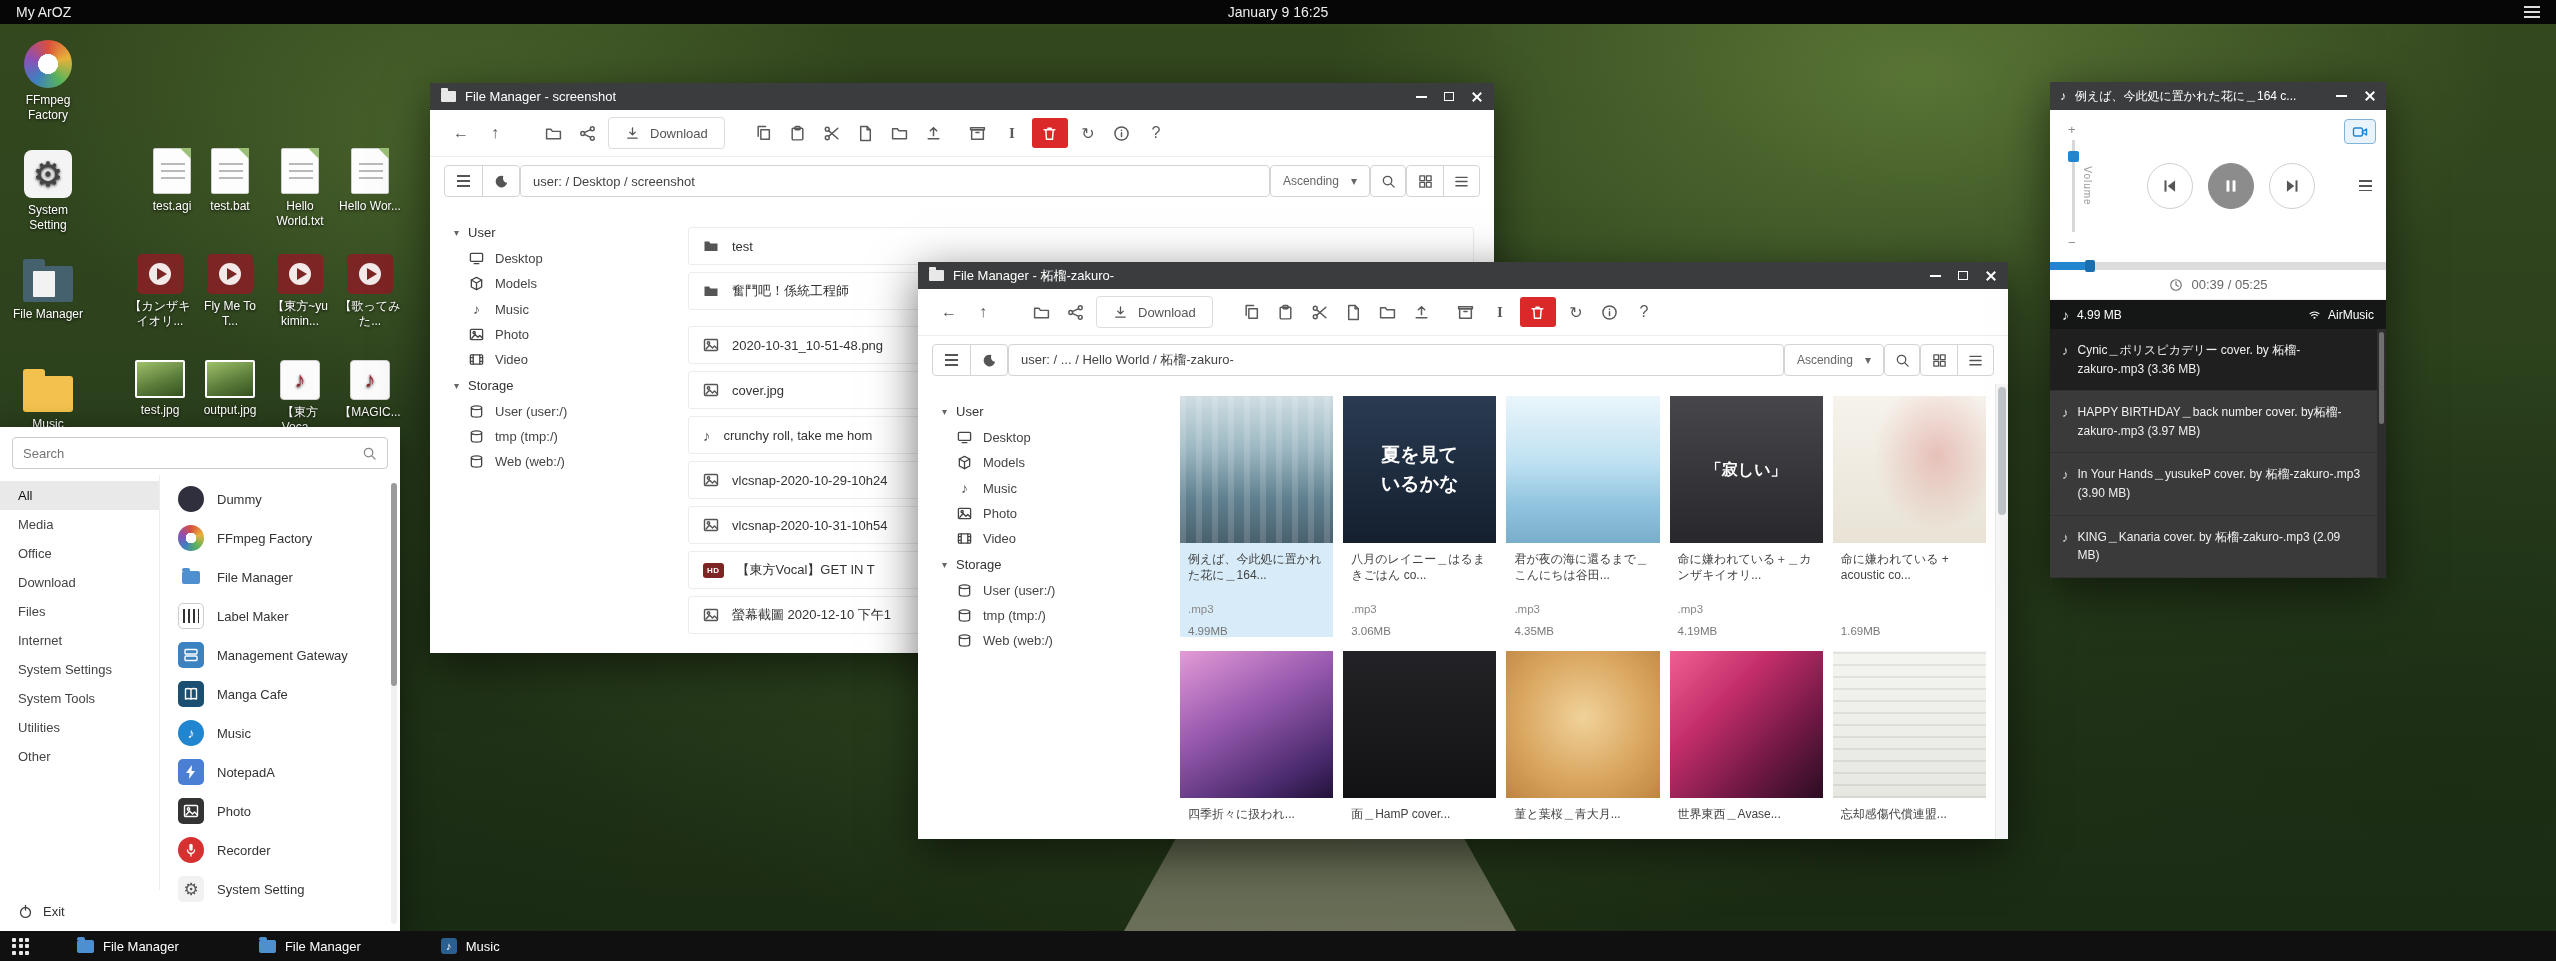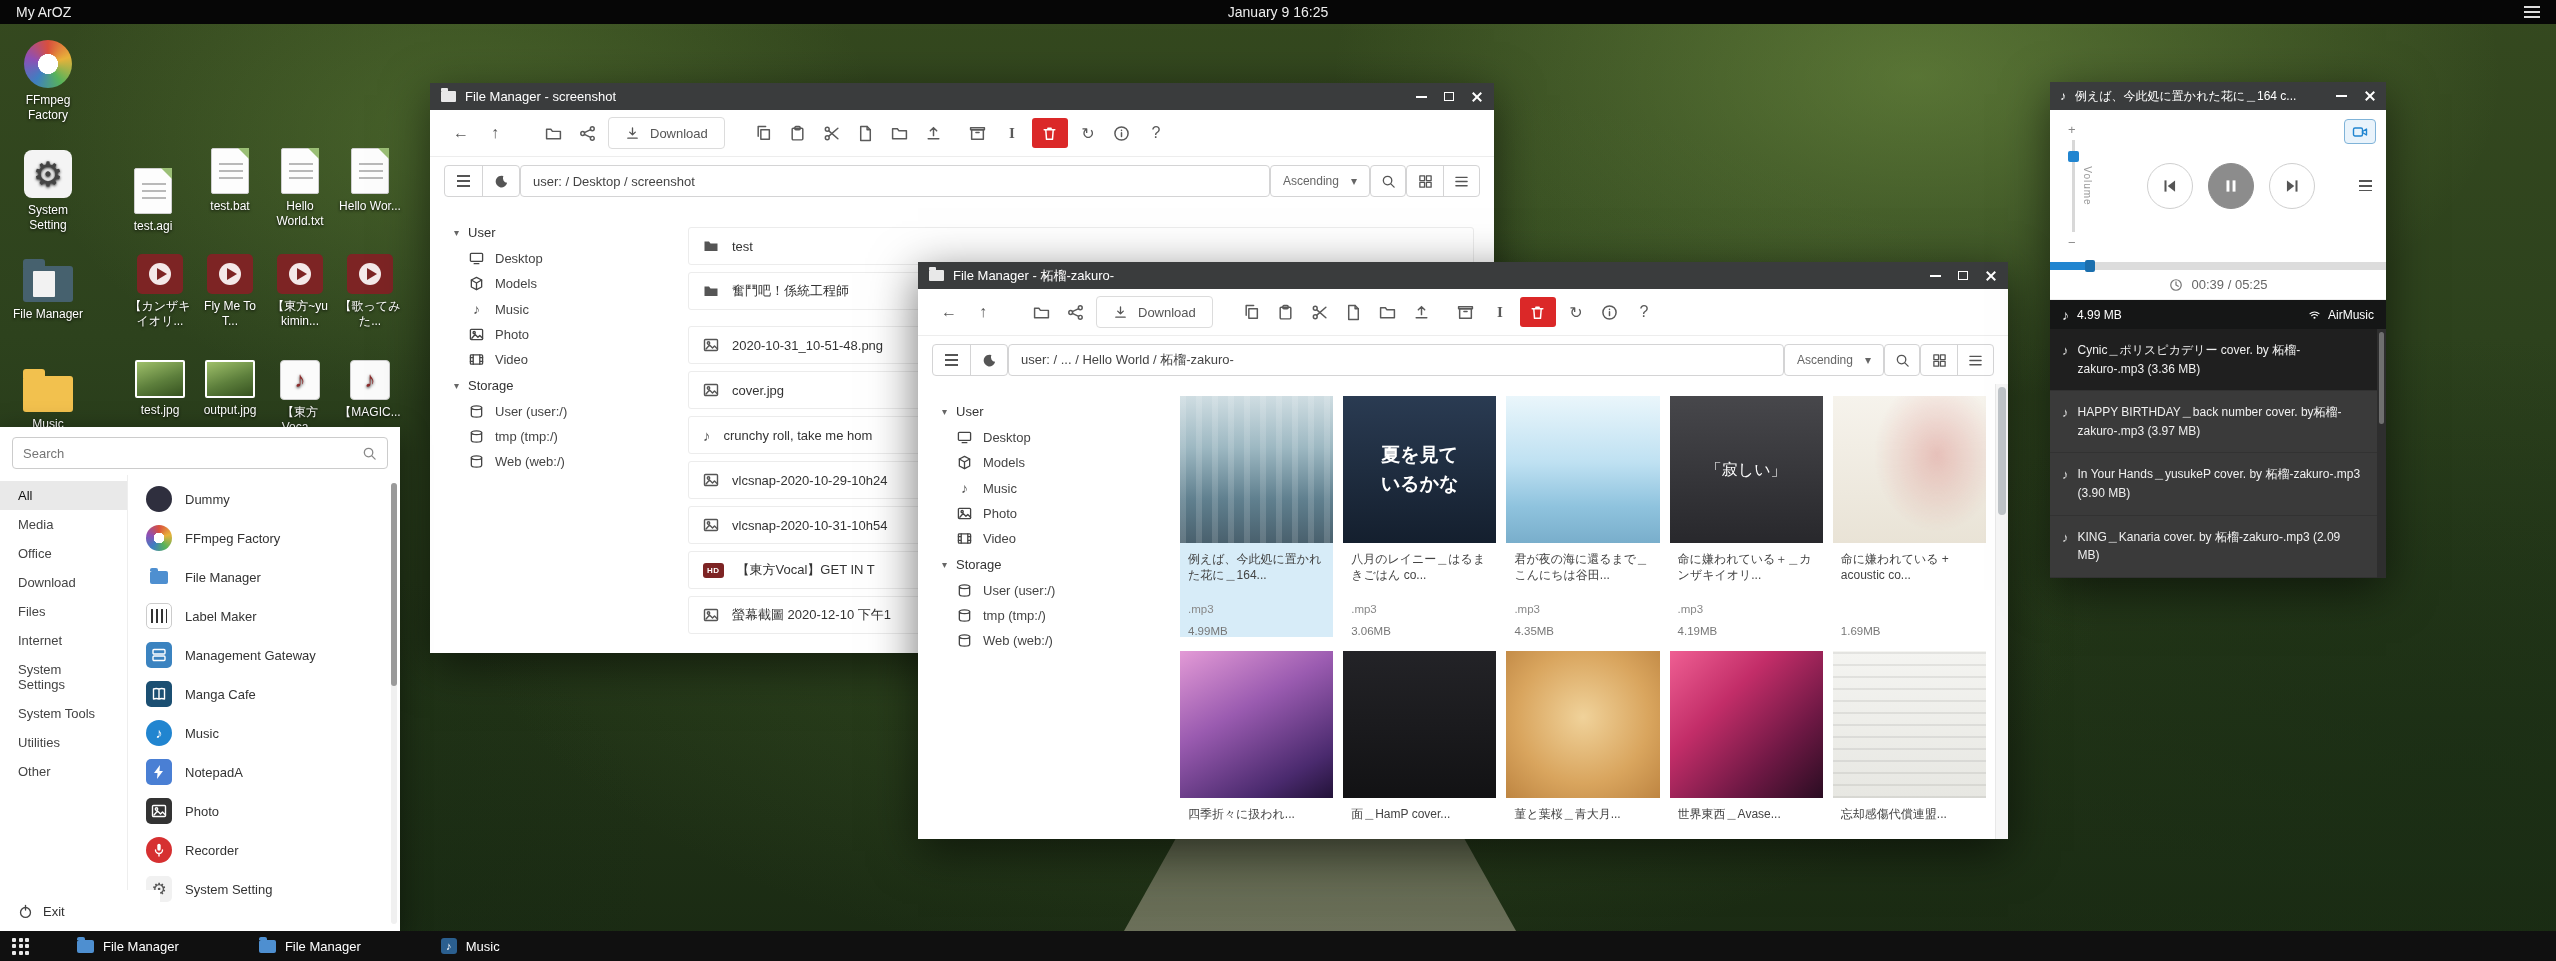--- a/index.html
+++ b/index.html
@@ -133,42 +133,42 @@
   .cap { padding:8px 8px 0 8px; }
   .tname { line-height:16px; height:48px; overflow:hidden; }
   .text2 { color:#888; margin-top:4px; font-size:11.5px; min-height:13px; }
   .tsize { color:#777; margin-top:9px; font-size:11.5px; }
   .art1 { background:linear-gradient(180deg,#cfdde2 0%,#9db8c2 35%,#60808f 70%,#49606d 100%); }
   .art1::after { content:""; position:absolute; inset:0;
     background:repeating-linear-gradient(90deg, rgba(255,255,255,.14) 0 6px, transparent 6px 16px); }
   .art2 { background:linear-gradient(180deg,#2a3b52,#141f2e); }
   .art3 { background:linear-gradient(180deg,#eaf6fb 0%,#bfe1f2 45%,#8fc3de 75%,#79aecb 100%); }
   .art4 { background:linear-gradient(180deg,#47474b,#28282c); }
-  .art4 .art-text { font-size:16px; font-weight:normal; }
+  .art4 .art-text { font-size:16px; font-weight:bold; }
   .art5 { background:radial-gradient(90px 110px at 68% 40%, rgba(200,60,60,.25), transparent 70%),
     linear-gradient(180deg,#f6f3ec,#e9e3d6); }
   .art6 { background:linear-gradient(150deg,#e39ad6 0%,#9a5bb0 40%,#4a2a6e 80%,#221238 100%); }
   .art7 { background:linear-gradient(180deg,#232327,#121214); }
   .art8 { background:radial-gradient(120px 120px at 50% 45%, #f0d29a 0%, #d9a55e 55%, #b97f3c 100%); }
   .art9 { background:repeating-linear-gradient(0deg, rgba(0,0,0,.07) 0 2px, transparent 2px 12px),
     linear-gradient(180deg,#f4f4f1,#e7e7e2); }
   .art10 { background:linear-gradient(135deg,#ef5f93 0%,#c22d68 35%,#6e1844 70%,#2a0d22 100%); }
   .gscroll { position:absolute; right:0; top:0; bottom:0; width:13px; background:#f6f6f6;
     border-left:1px solid #e8e8e8; }
   .gthumb { position:absolute; top:3px; left:2px; right:2px; height:128px; background:#bfc4c8; border-radius:6px; }
 
   
   #startmenu { position:absolute; left:0; top:427px; width:400px; height:505px; background:#fff;
     z-index:8; display:flex; flex-direction:column; box-shadow:0 8px 28px rgba(0,0,0,.45); }
   .sm-search { margin:10px 12px 6px 12px; border:1px solid #ccc; border-radius:4px; height:32px;
     display:flex; align-items:center; padding:0 10px; flex:none; }
   .sm-search input { border:none; outline:none; flex:1; font-size:13px; font-family:inherit; color:#6d28d9; }
   .sm-search svg { width:15px; height:15px; color:#888; }
   .sm-cols { flex:1; display:flex; overflow:hidden; position:relative; }
-  .sm-cats { width:128px; flex:none; padding:6px 0 46px 0; border-right:1px solid #eee;
+  .sm-cats { width:160px; flex:none; padding:6px 0 46px 0; border-right:1px solid #eee;
     font-size:13px; color:#444; }
   .sm-cat { padding:7px 18px; cursor:pointer; }
   .sm-cat.sel { background:#e9e9e9; color:#111; }
   .sm-apps { flex:1; padding:6px 16px; display:flex; flex-direction:column; gap:3px; font-size:13px;
     color:#333; overflow:hidden; }
   .sm-app { display:flex; align-items:center; gap:13px; padding:5px 2px; cursor:pointer; flex:none; }
   .ai { width:26px; height:26px; border-radius:5px; flex:none; display:flex; align-items:center;
     justify-content:center; color:#fff; font-size:14px; position:relative; overflow:hidden; }
   .ai svg { width:16px; height:16px; }
   .ai-dummy { background:#2f2f3e; border-radius:50%; }
@@ -281,21 +281,21 @@
 </div>
 <div class="dticon" style="left:8px; top:256px;">
   <div class="ic cssfolder fol-dark"></div>
   <div>File Manager</div>
 </div>
 <div class="dticon" style="left:8px; top:366px;">
   <div class="ic cssfolder fol-yellow"></div>
   <div>Music</div>
 </div>
 
-<div class="dticon" style="left:119px; top:148px; width:68px;margin-top:20px;">
+<div class="dticon" style="left:138px; top:148px; width:68px;">
   <div class="ic docpage"></div>
   <div>test.agi</div>
 </div>
 <div class="dticon" style="left:196px; top:148px; width:68px;">
   <div class="ic docpage"></div>
   <div>test.bat</div>
 </div>
 <div class="dticon" style="left:266px; top:148px; width:68px;">
   <div class="ic docpage"></div>
   <div>Hello World.txt</div>

